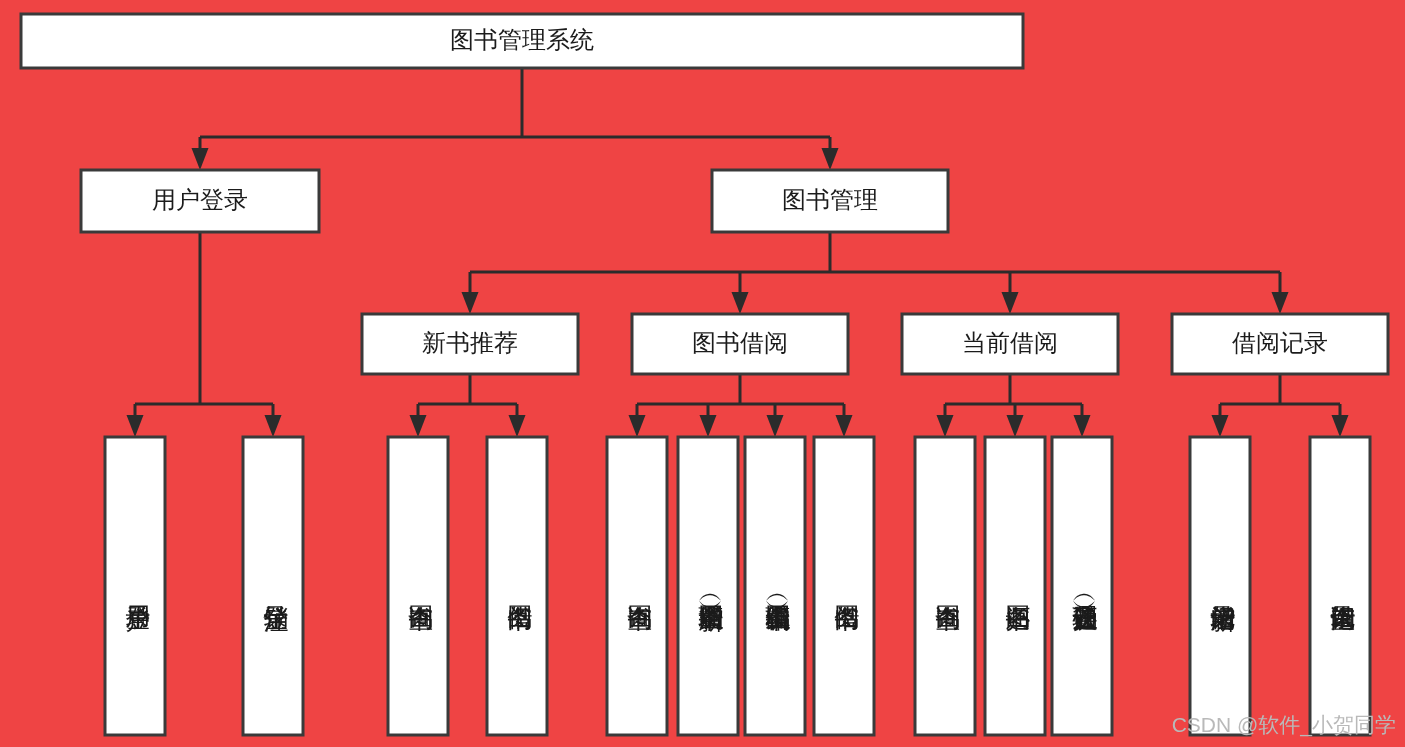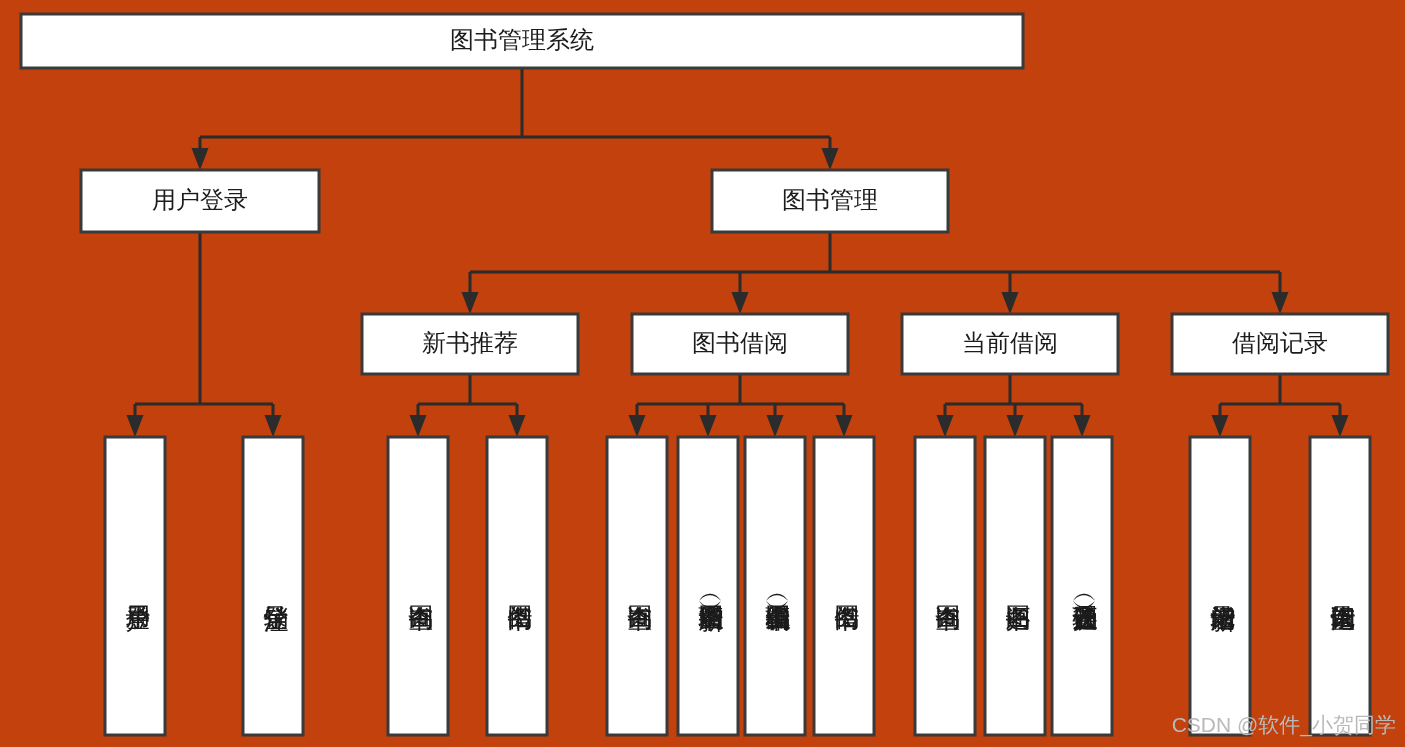--- a/index.html
+++ b/index.html
@@ -7,21 +7,21 @@
     padding: 0;
     background: #ffffff;
   }
   body {
     font-family: "Liberation Sans", "DejaVu Sans", sans-serif;
   }
   #diagram-root {
     position: relative;
     width: 1405px;
     height: 747px;
-    background: #c2410c;
+    background: #ef4444;
     overflow: hidden;
   }
   svg.diagram-canvas {
     position: absolute;
     left: 0;
     top: 0;
     width: 1405px;
     height: 747px;
     display: block;
   }

